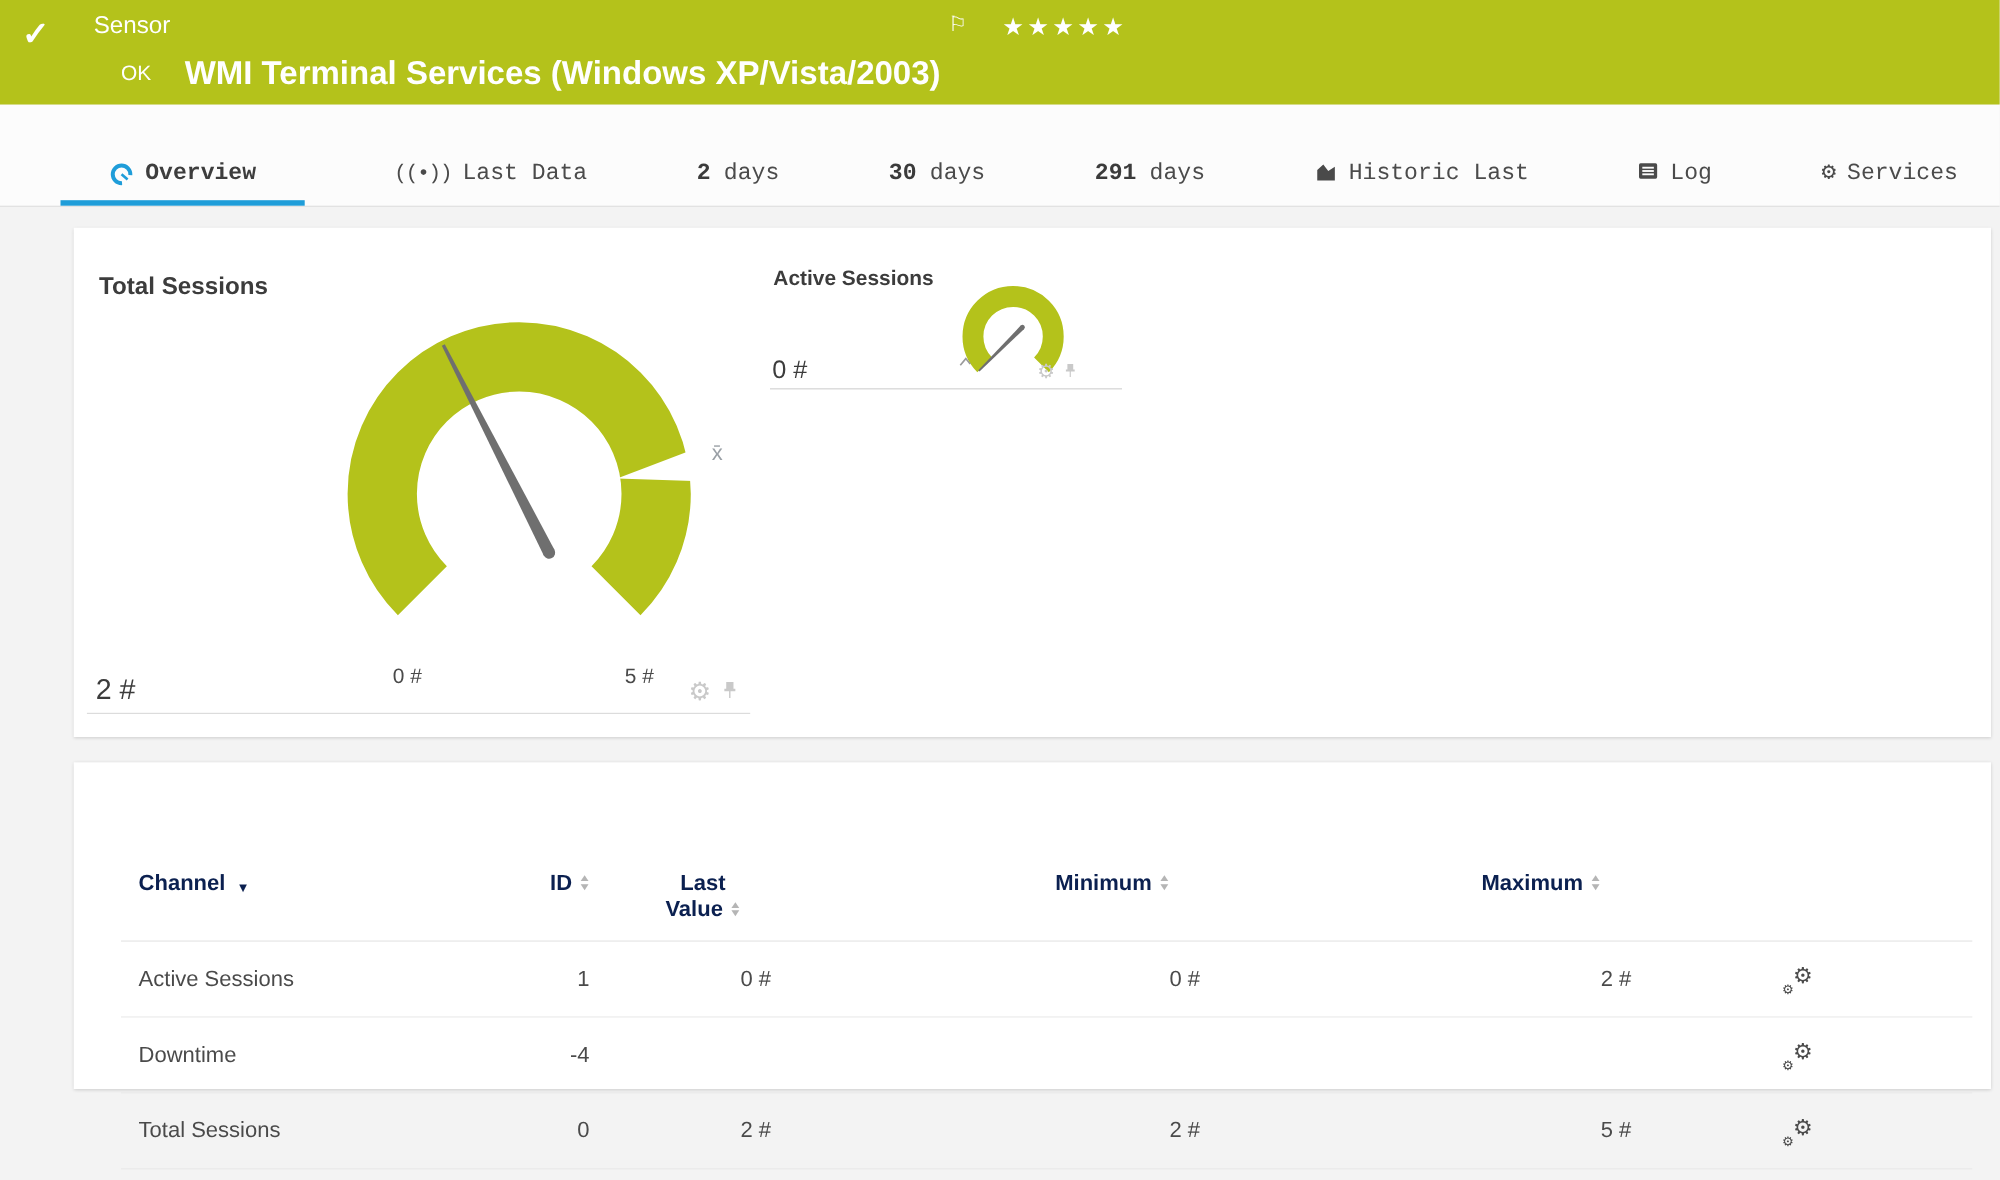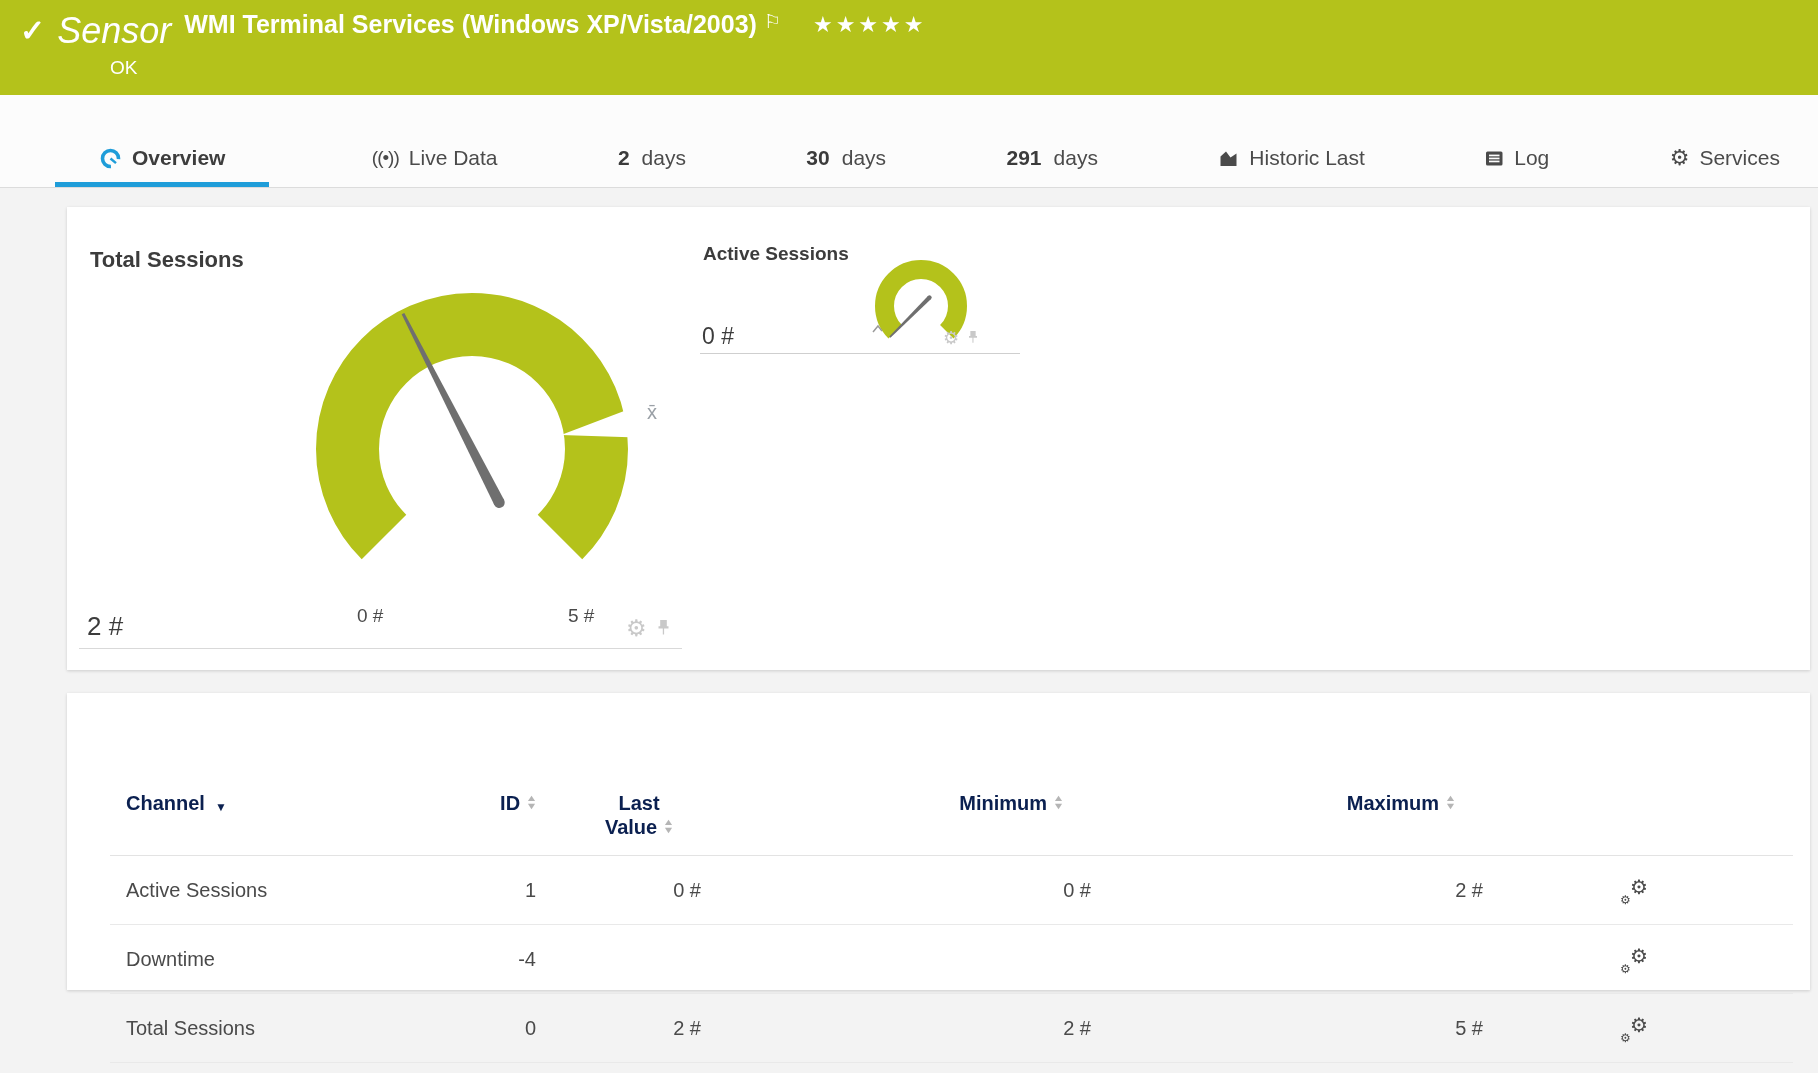--- a/index.html
+++ b/index.html
@@ -3,32 +3,32 @@
 <meta charset="utf-8">
 <style>
   * { margin:0; padding:0; box-sizing:border-box; }
   html,body { width:1818px; height:1073px; overflow:hidden; }
   body { background:#f3f3f3; font-family:"Liberation Sans", sans-serif; }
 
   
   .hdr { height:95px; background:var(--green); color:#fff; position:relative; }
   .hdr-row { display:flex; align-items:flex-start; padding:10px 0 0 20px; }
   .hdr-check { font-size:30px; font-weight:700; margin-top:3px; }
-  .hdr-kind { font-style:italic; font-size:36px; margin-left:12px; }
-  .hdr-title { font-weight:700; font-size:25px; margin-left:13px; white-space:nowrap; }
+  .hdr-kind { font-size:22px; margin-left:40px; }
+  .hdr-title { font-weight:700; font-size:30px; margin-left:13px; white-space:nowrap;margin-top:40px; }
   .hdr-flag { font-size:19px; margin-left:7px; margin-top:0px; }
   .hdr-stars { font-size:22px; letter-spacing:3px; margin-left:32px; margin-top:2px; }
   .hdr-status { position:absolute; left:110px; top:57px; font-size:19px; }
 
   
   .tabs { height:93px; background:#fcfcfc; border-bottom:1px solid #dcdcdc;
           display:flex; align-items:flex-end; justify-content:space-between;
           padding:0 20px 0 55px; }
-  .tab { display:flex; align-items:center; gap:10px; font-size:21px; color:#4b4b4b;
-         padding:0 18px 12px; border-bottom:5px solid transparent; cursor:pointer; white-space:nowrap; }
+  .tab { display:flex; gap:10px; font-size:21px; color:#4b4b4b;
+         padding:0 18px 12px; border-bottom:5px solid transparent; cursor:pointer; white-space:nowrap;font-family:Liberation Mono, monospace; }
   .tab.active { border-bottom-color:var(--blue); padding-left:44px; padding-right:44px; color:#3d3d3d; font-weight:700; }
   .tab b { color:#3b3b3b; font-weight:700; margin-right:2px; }
   .tab .txt-icon { font-size:19px; color:#4a4a4a; letter-spacing:-1px; }
   .tab .gear-glyph { font-size:22px; color:#4a4a4a; line-height:22px; }
 
   
   .panel { background:#fff; margin-left:67px; margin-right:8px; position:relative;
            box-shadow:0 1px 3px rgba(0,0,0,.16); }
   .panel1 { margin-top:19px; height:463px; }
   .panel2 { margin-top:23px; height:297px; }
@@ -89,21 +89,21 @@
 <div class="tabs">
   <div class="tab active">
     <svg width="23" height="23" viewBox="0 0 23 23">
       <circle cx="11.5" cy="11.5" r="8" fill="none" stroke="#1f9dd9" stroke-width="3.6" stroke-dasharray="39 11.3" stroke-dashoffset="-12"></circle>
       <line x1="11.5" y1="11.5" x2="17" y2="16.2" stroke="#1f9dd9" stroke-width="2.4"></line>
     </svg>
     <span>Overview</span>
   </div>
   <div class="tab">
     <span class="txt-icon">((•))</span>
-    <span>Live Data</span>
+    <span>Last Data</span>
   </div>
   <div class="tab">
     <b>2</b>
     <span>days</span>
   </div>
   <div class="tab">
     <b>30</b>
     <span>days</span>
   </div>
   <div class="tab">

